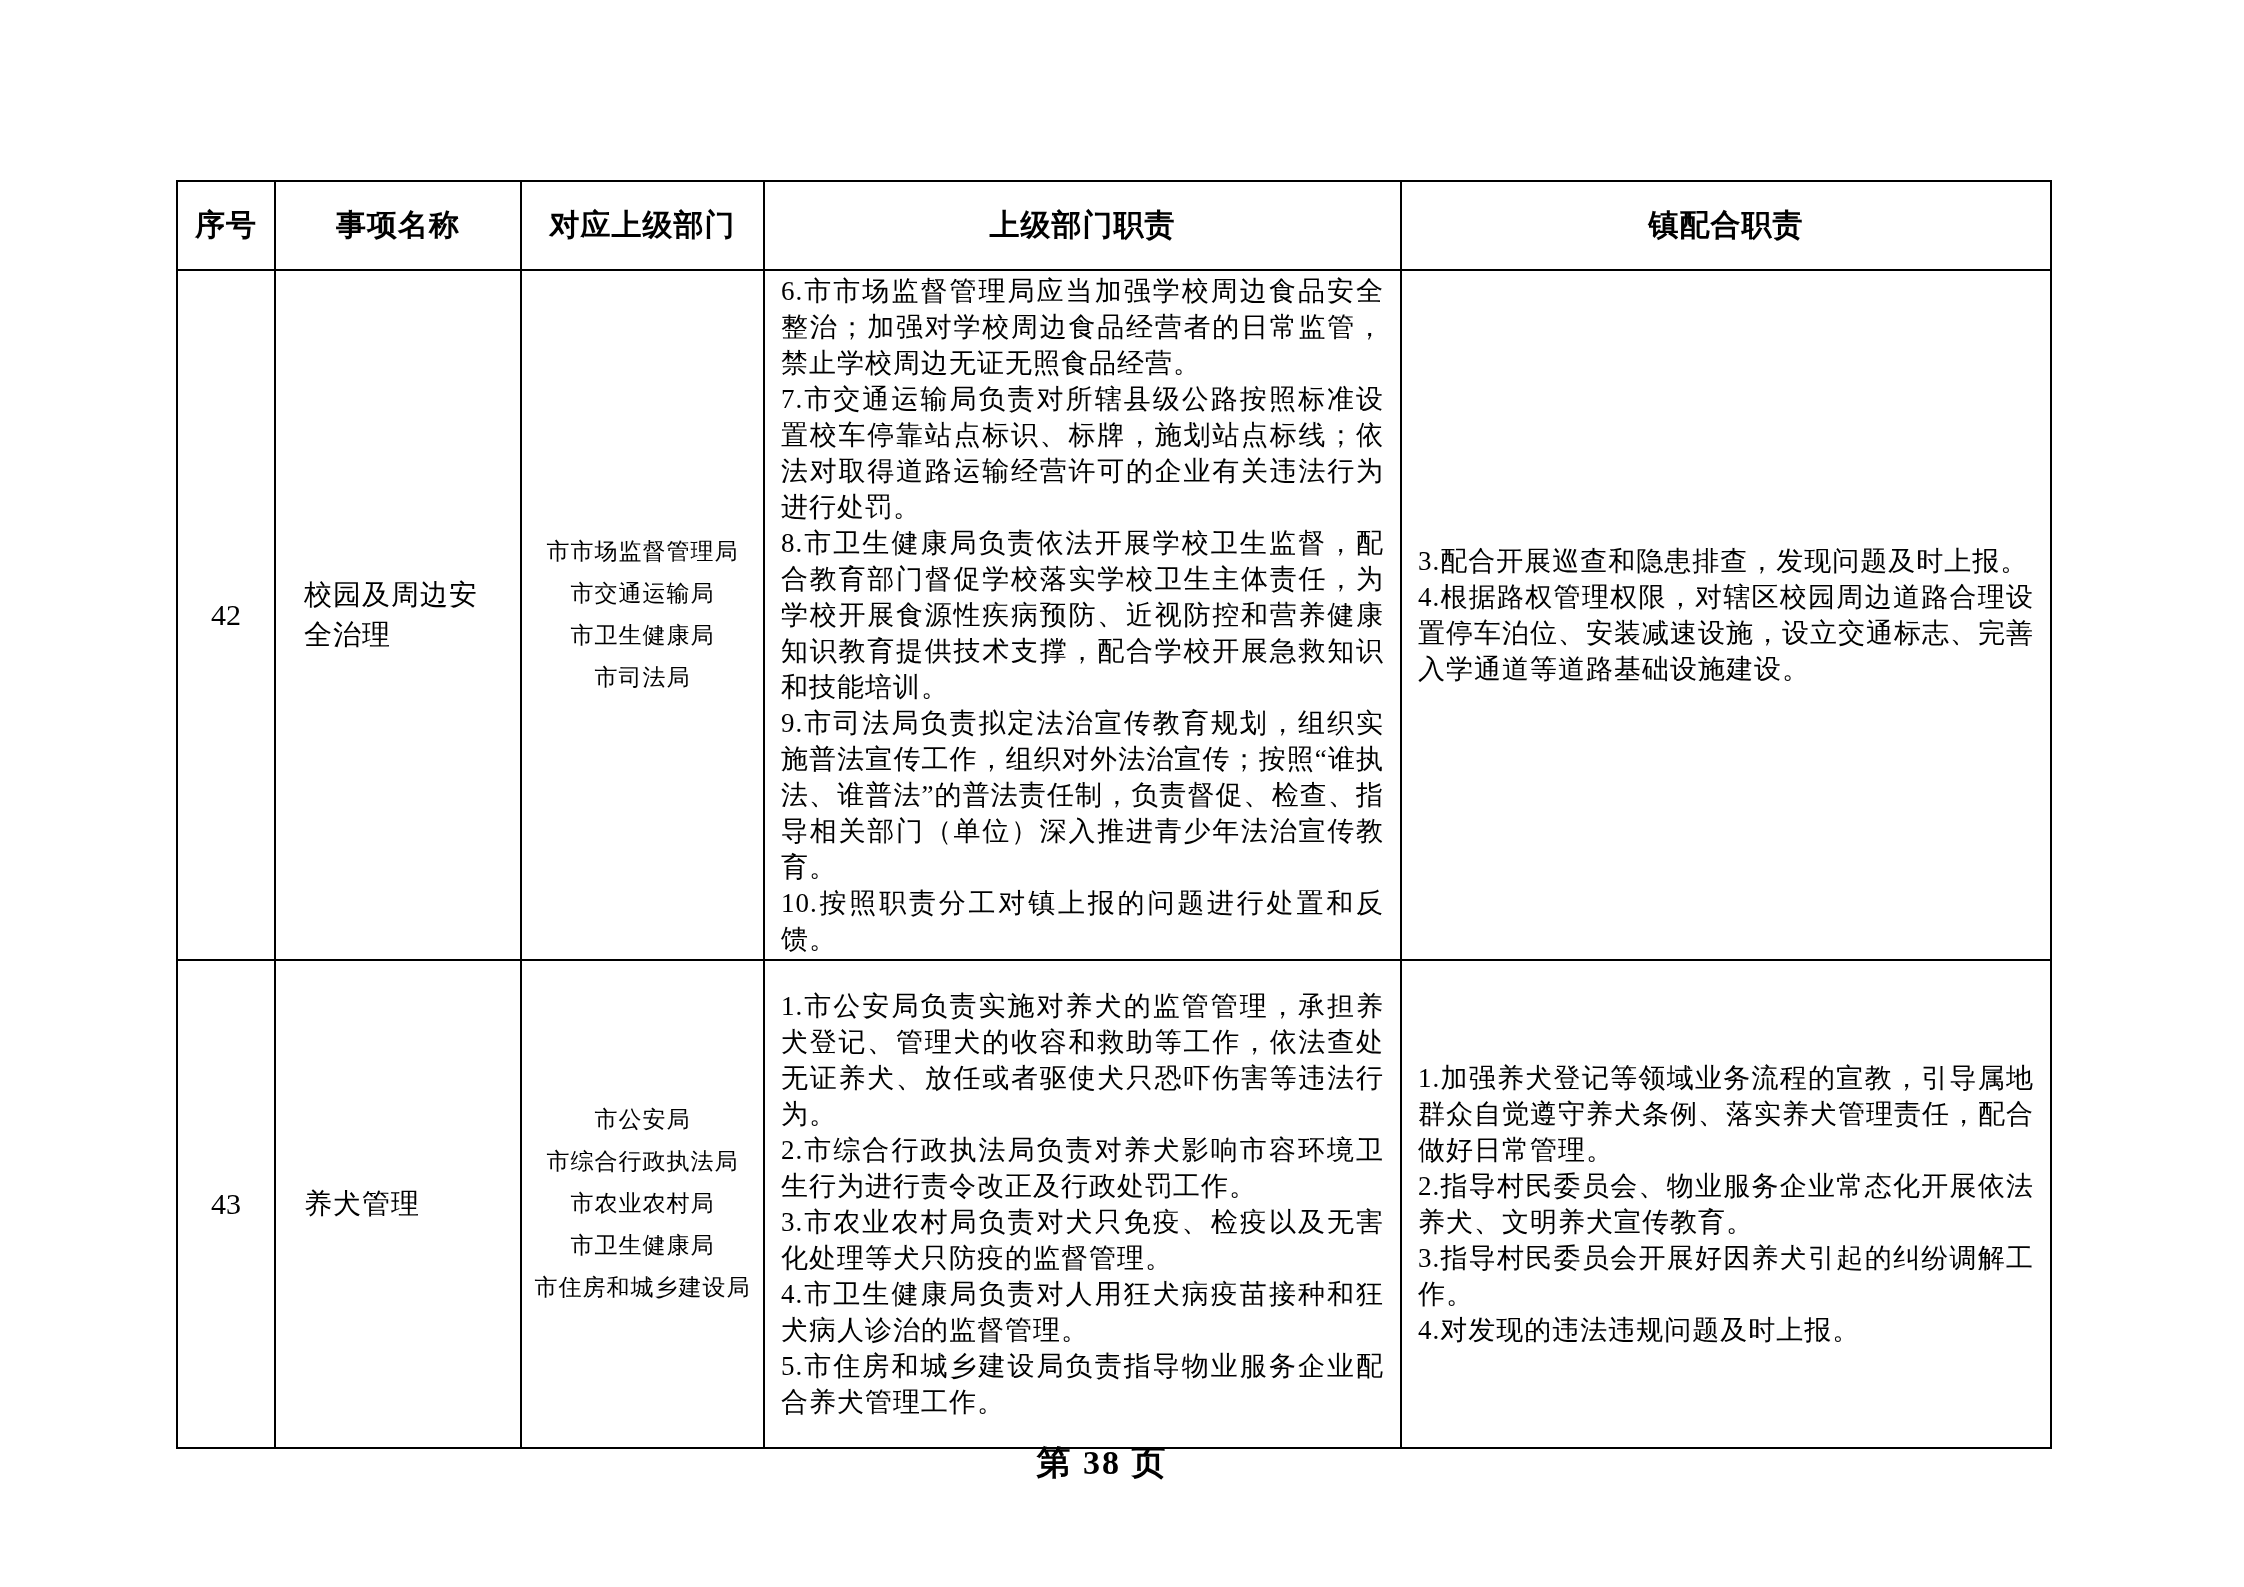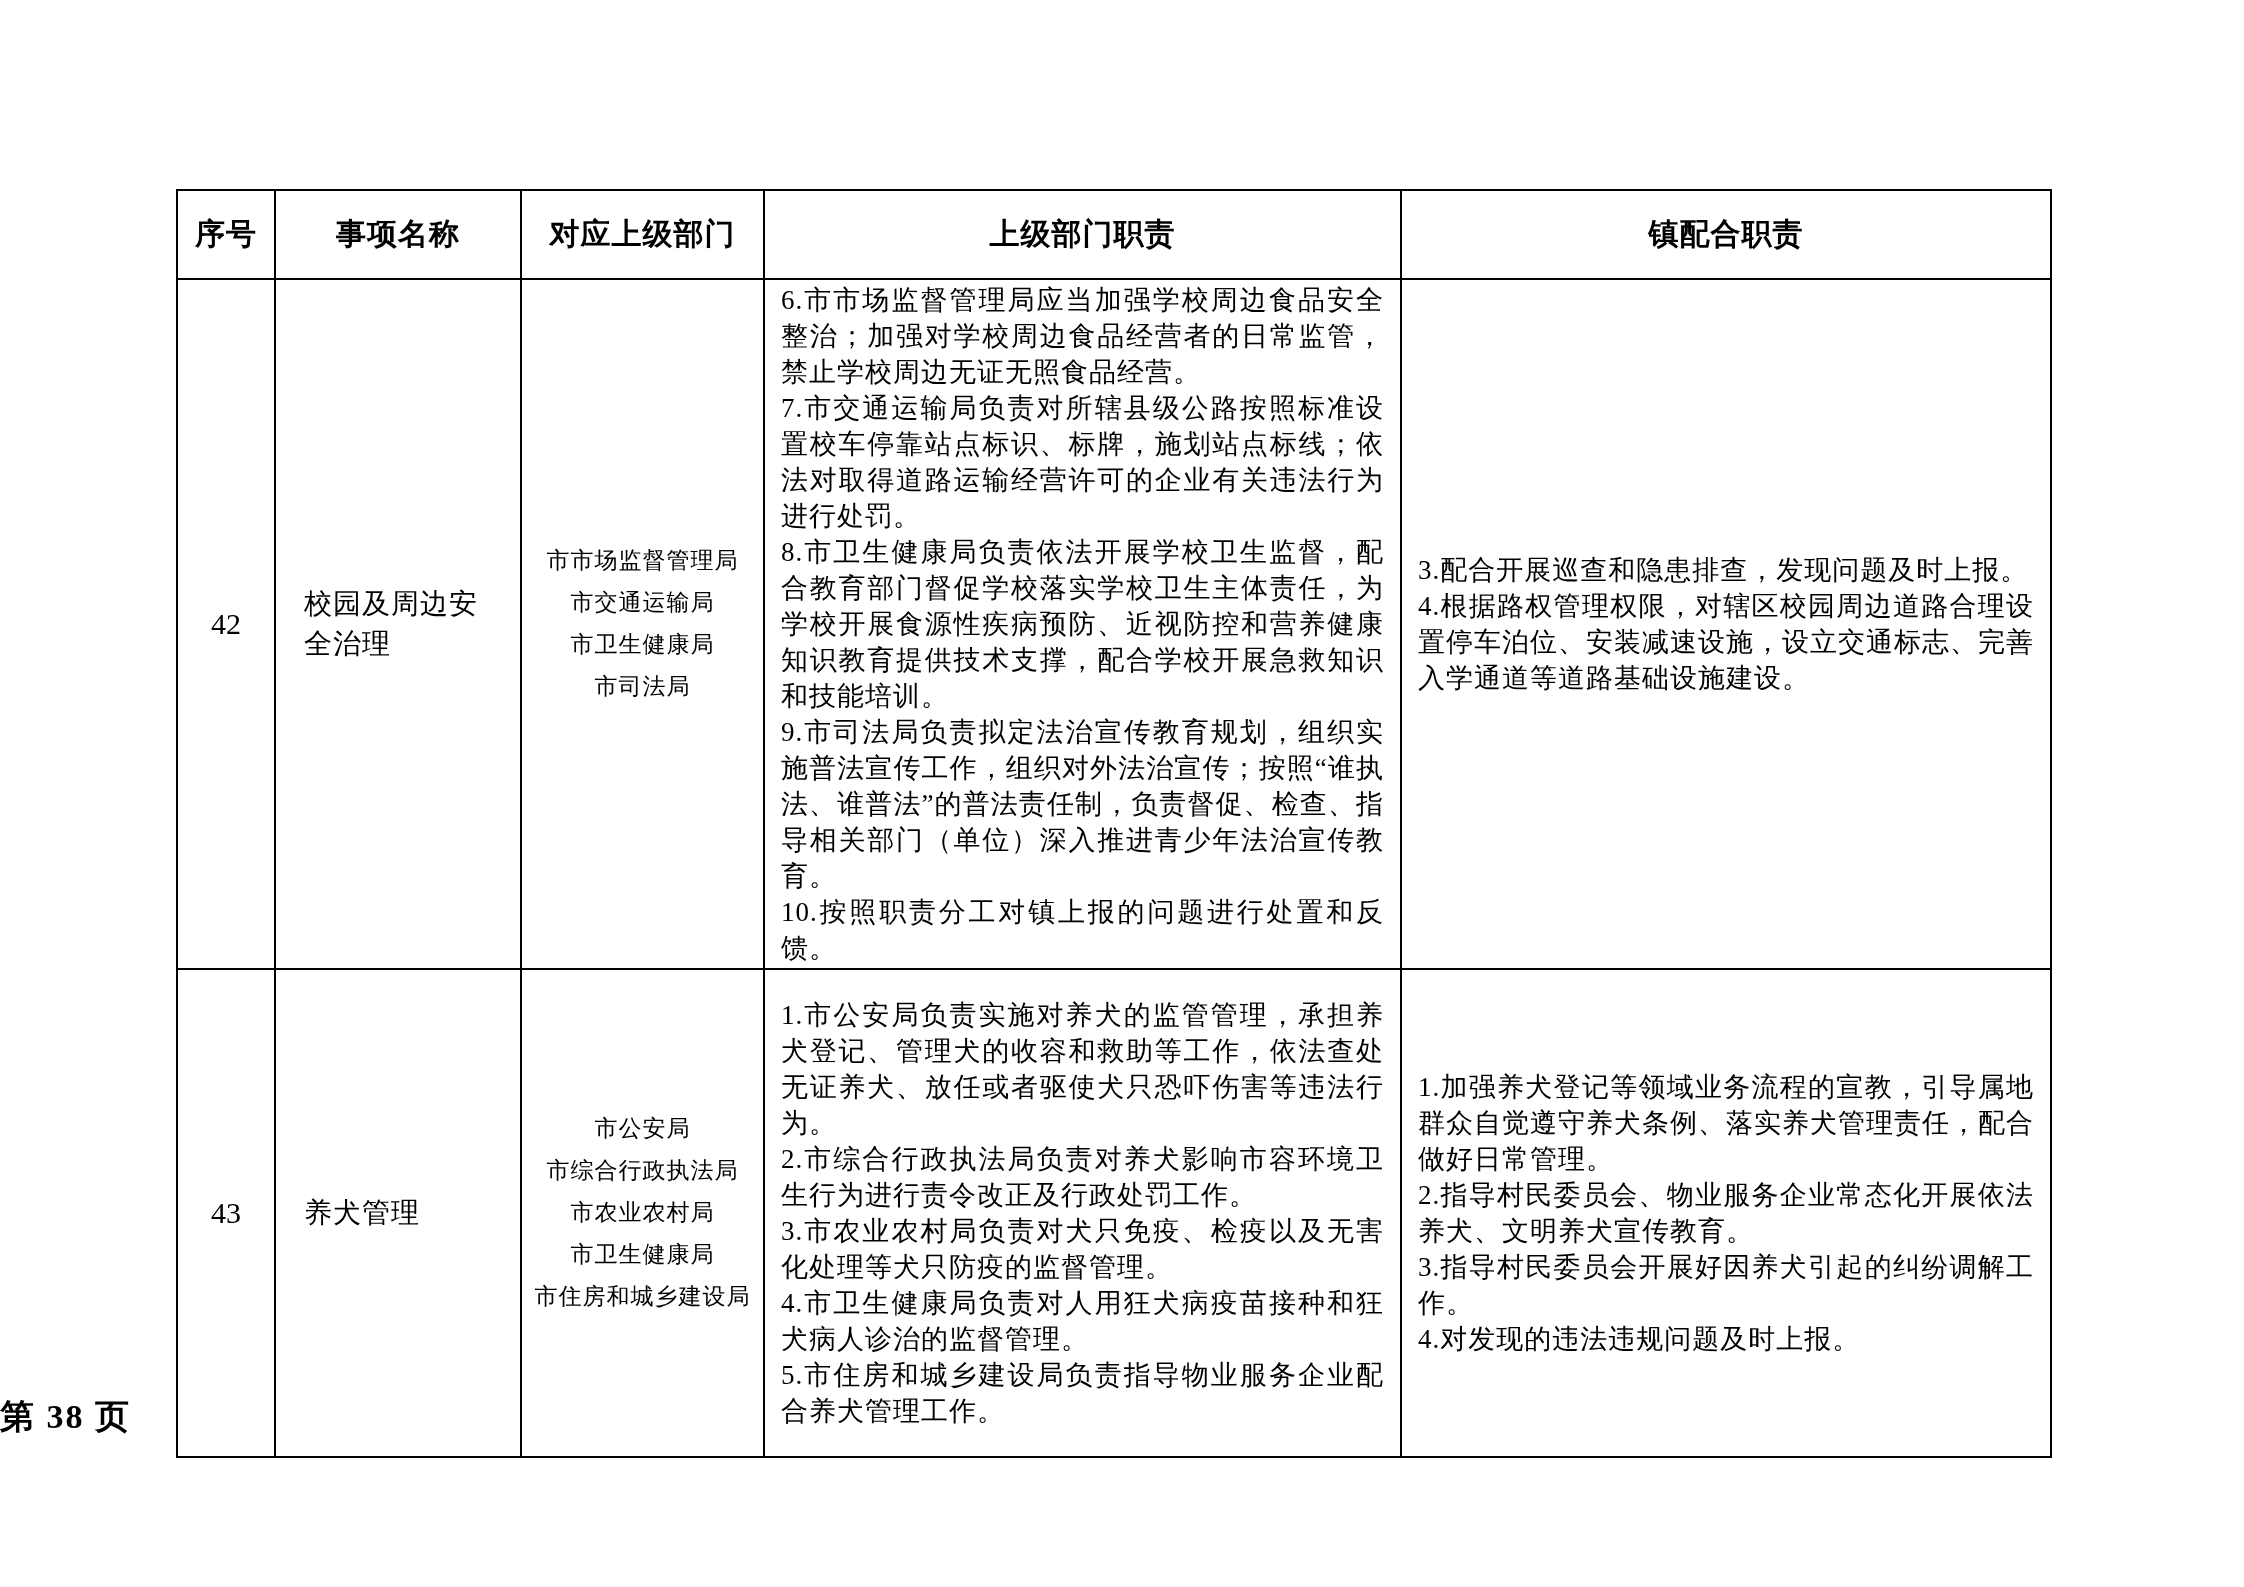--- a/index.html
+++ b/index.html
@@ -12,21 +12,21 @@
   .page {
     position: relative;
     width: 2244px;
     height: 1587px;
     background: #ffffff;
     overflow: hidden;
   }
   table.duties {
     position: absolute;
     left: 176px;
-    top: 189px;
+    top: 180px;
     width: 1874px;
     border-collapse: collapse;
     table-layout: fixed;
   }
   table.duties th,
   table.duties td {
     border: 2px solid #000000;
     overflow: hidden;
     vertical-align: middle;
   }
@@ -66,23 +66,23 @@
     font-size: 27px;
     letter-spacing: 1px;
     line-height: 36px;
     padding: 2px 16px;
     text-align: justify;
     white-space: pre-line;
   }
   .footer {
     position: absolute;
     left: 0;
-    top: 1394px;
+    top: 1440px;
     width: 2204px;
-    text-align: left;
+    text-align: center;
     font-size: 34px;
     font-weight: bold;
     letter-spacing: 2px;
   }
 </style>
 </head>
 <body>
 
 <div class="page">
 

